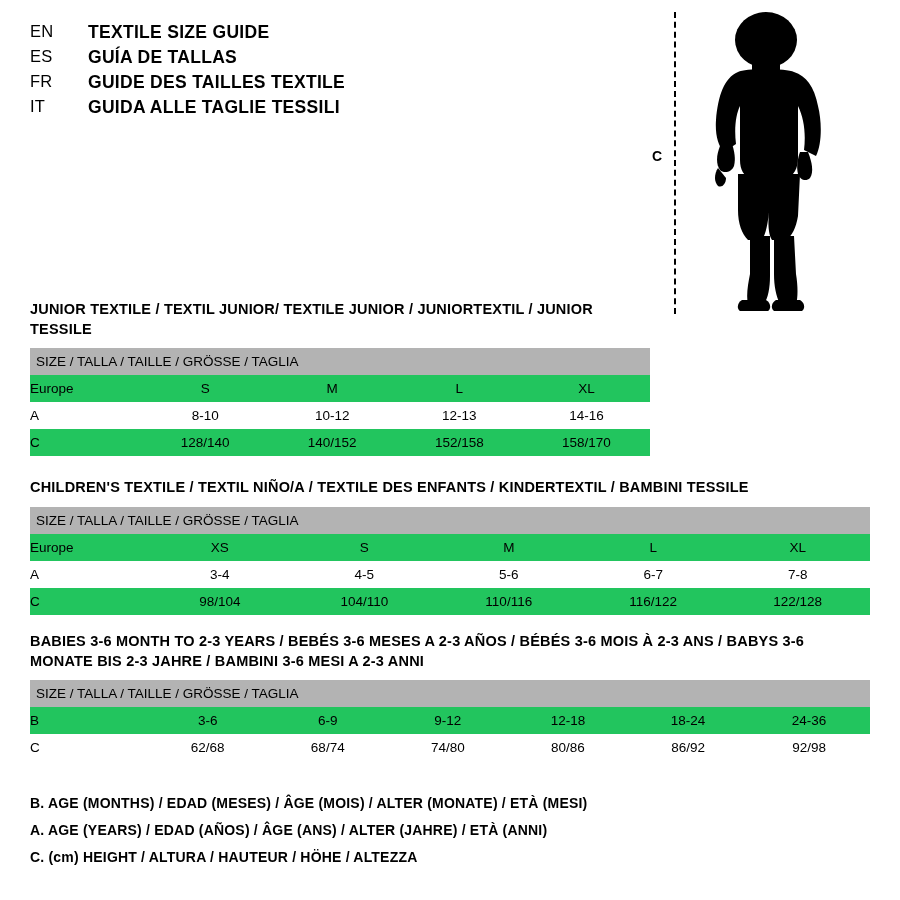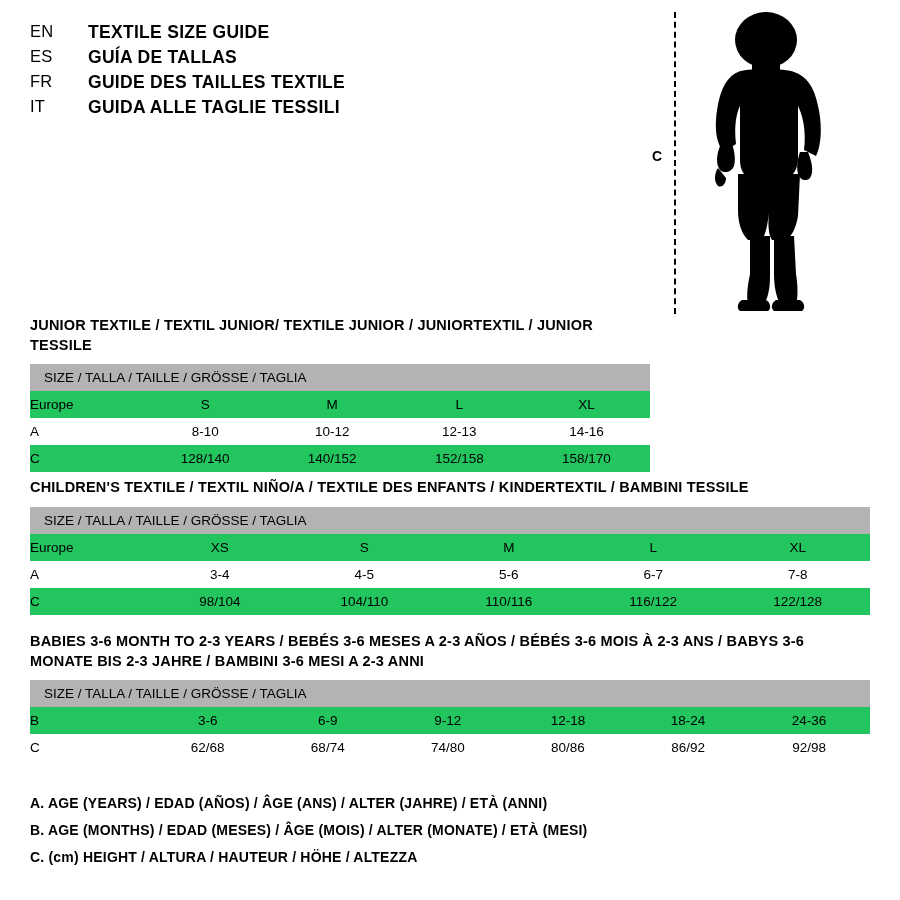--- a/index.html
+++ b/index.html
@@ -111,30 +111,30 @@
   td.label-cell {
     padding-left: 6px;
     text-align: left;
     font-weight: normal;
   }
   td.val-cell {
     text-align: center;
     font-weight: normal;
   }
   .row-head td.label-cell {
-    padding-left: 14px;
+    padding-left: 6px;
     margin-top: 28px;
   }
 
   .block {
     margin-bottom: 18px;
   }
 
   
-  #junior-block { position: absolute; left: 30px; top: 316px; width: 620px; }
+  #junior-block { position: absolute; left: 30px; top: 300px; width: 620px; }
   #children-block { position: absolute; left: 30px; top: 478px; width: 840px; }
   #babies-block { position: absolute; left: 30px; top: 632px; width: 840px; }
   #legend-block { position: absolute; left: 30px; top: 795px; width: 840px; }
 
   .legend-line {
     font-size: 14px;
     font-weight: bold;
     letter-spacing: 0.2px;
     margin-bottom: 11px;
   }
@@ -307,18 +307,18 @@
           <td class="val-cell">74/80</td>
           <td class="val-cell">80/86</td>
           <td class="val-cell">86/92</td>
           <td class="val-cell">92/98</td>
         </tr>
       </tbody>
     </table>
   </div>
 
   <div id="legend-block">
+    <div class="legend-line">B. AGE (MONTHS) / EDAD (MESES) / ÂGE (MOIS) / ALTER (MONATE) / ETÀ (MESI)</div>
     <div class="legend-line">A. AGE (YEARS) / EDAD (AÑOS) / ÂGE (ANS) / ALTER (JAHRE) / ETÀ (ANNI)</div>
-    <div class="legend-line">B. AGE (MONTHS) / EDAD (MESES) / ÂGE (MOIS) / ALTER (MONATE) / ETÀ (MESI)</div>
     <div class="legend-line">C. (cm) HEIGHT / ALTURA / HAUTEUR / HÖHE / ALTEZZA</div>
   </div>
 
 </div>
 
 </body></html>

